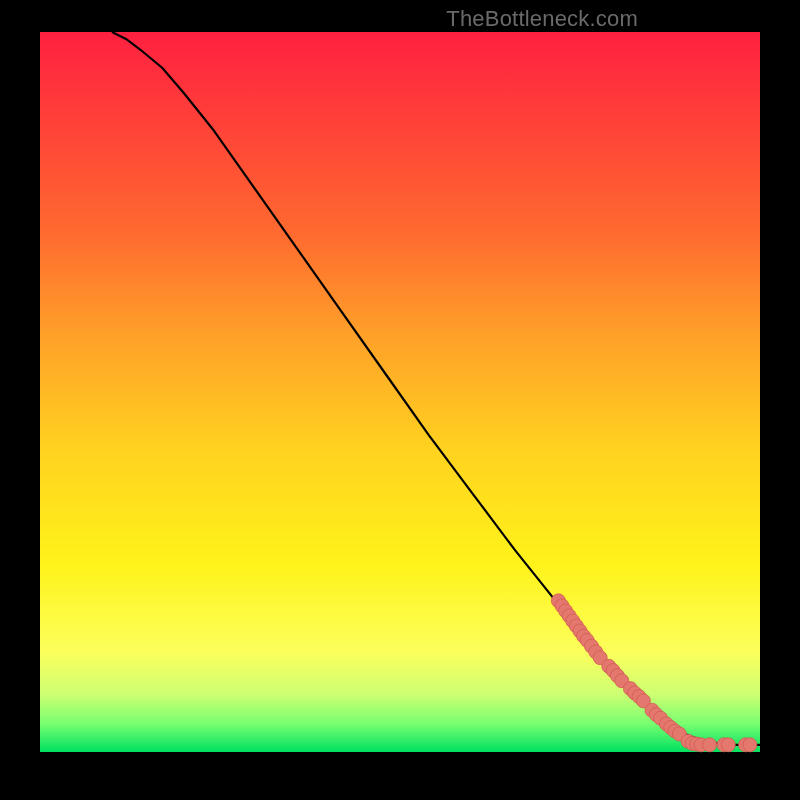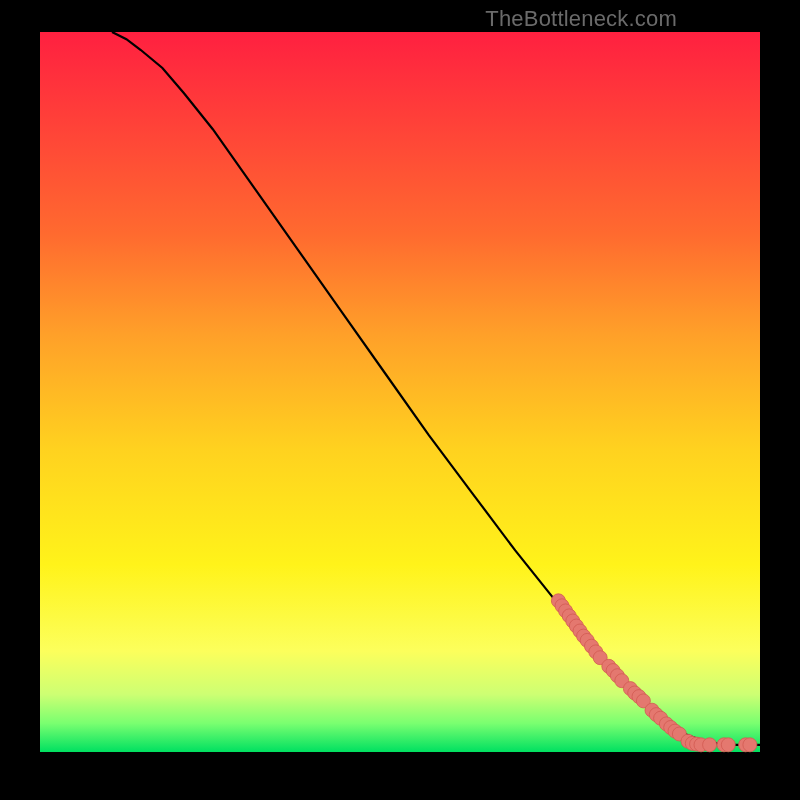--- a/index.html
+++ b/index.html
@@ -9,21 +9,20 @@
     height: 800px;
     background: #000;
     overflow: hidden;
     font-family: Arial, Helvetica, sans-serif;
   }
   .frame {
     position: relative;
     width: 652px;
     height: 800px;
     background: #000;
-    padding-left: 39px;
   }
   .watermark {
     position: absolute;
     top: 6px;
     right: 14px;
     color: #6a6a6a;
     font-size: 22px;
     letter-spacing: 0.2px;
     font-weight: 400;
     z-index: 20;

